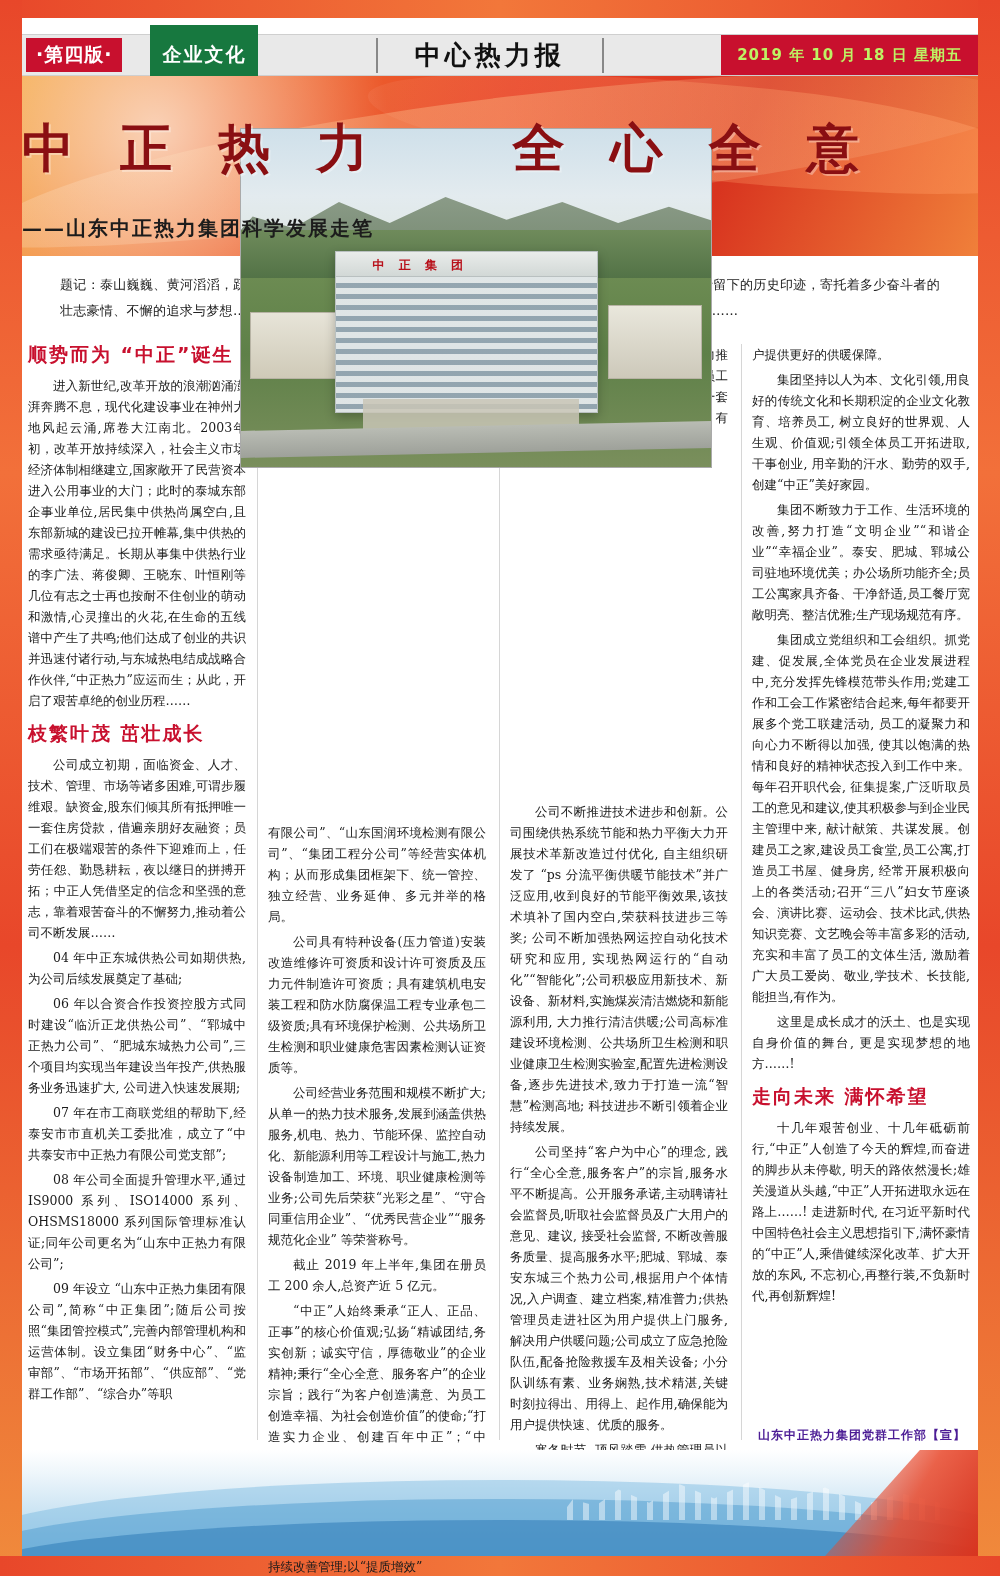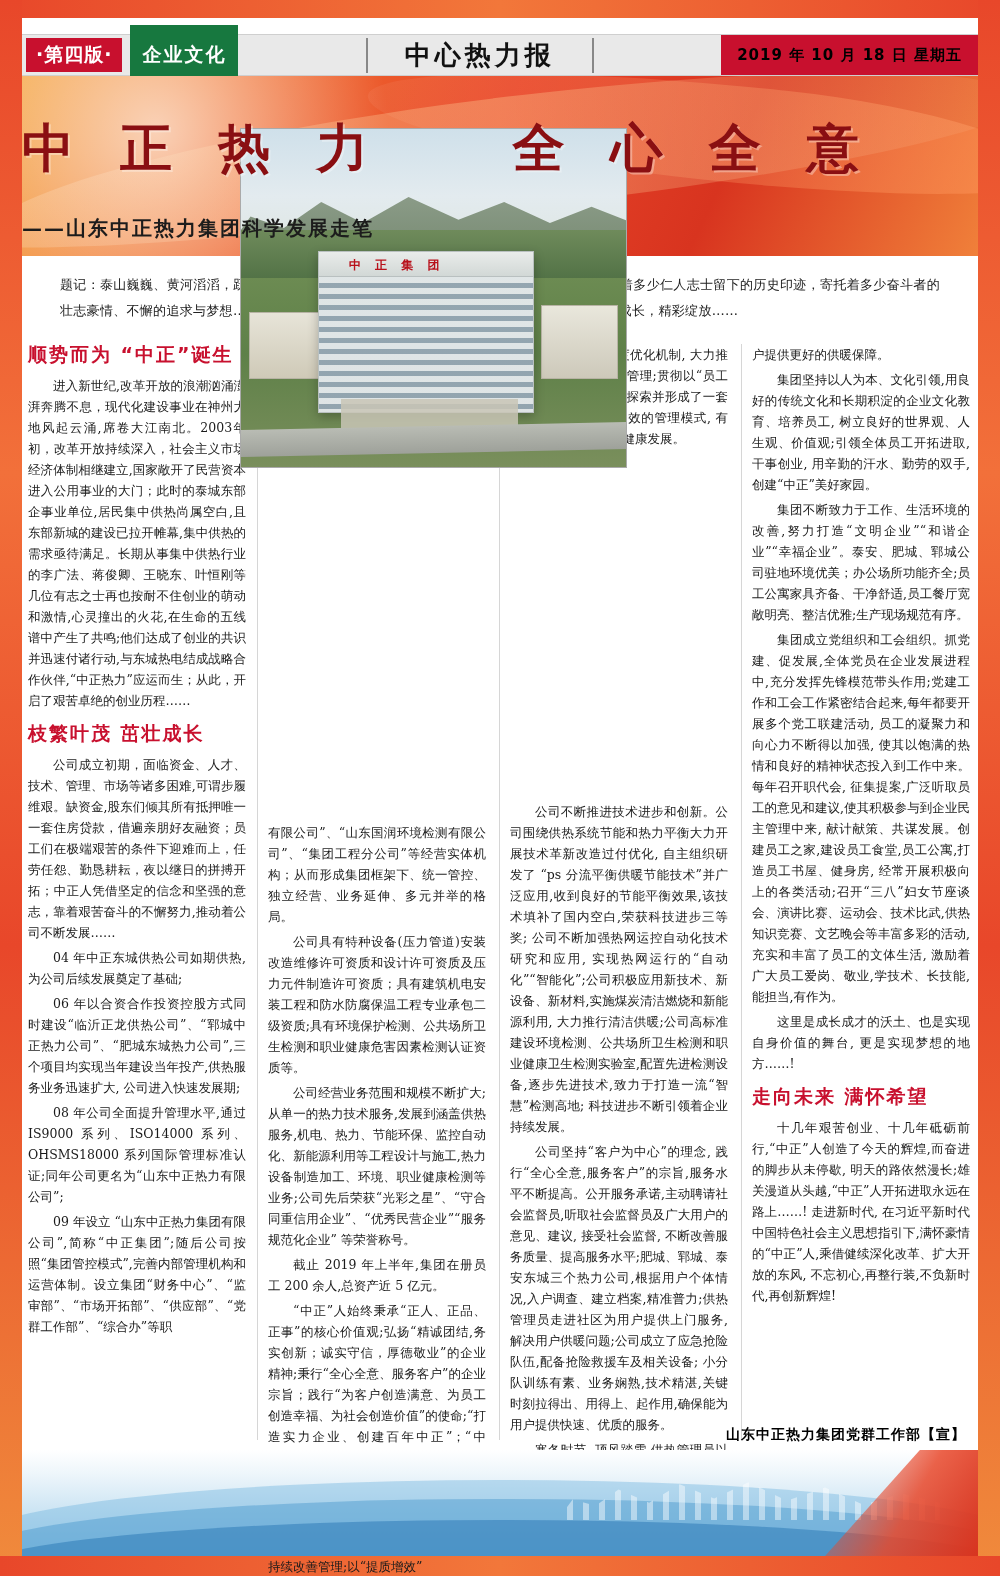--- a/index.html
+++ b/index.html
@@ -28,42 +28,42 @@
     background:linear-gradient(90deg,#e8472a,#f2773a,#e8472a);
   }
 
   
   .masthead {
     position:absolute; left:22px; top:34px; width:956px; height:42px;
     background:#e9e9e9;
     border-top:1px solid #cfcfcf; border-bottom:1px solid #cfcfcf;
     display:flex; align-items:center;
   }
-  .mh-left { display:flex; align-items:center; height:100%; }
+  .mh-left { display:flex; align-items:center; height:100%;gap:20px; }
   .mh-page {
     background:#c8102e; color:#fff; font-size:19px; font-weight:bold;
     padding:4px 10px; margin-left:4px; letter-spacing:1px;
     font-family:"DejaVu Sans", sans-serif;
   }
   .mh-section {
     background:#17783f; color:#fff; font-size:19px; font-weight:bold;
     padding:17px 12px; margin-left:8px; letter-spacing:2px;
     font-family:"DejaVu Sans", sans-serif;
   }
   .mh-center {
     flex:1; display:flex; align-items:center; justify-content:center;
   }
   .mh-title {
     font-size:26px; font-weight:bold; letter-spacing:4px; color:#111;
     font-family:"DejaVu Serif", serif;
     border-left:2px solid #888; border-right:2px solid #888;
     padding:0 37px;
   }
   .mh-right {
-    background:#c8102e; color:#000000; font-size:15px; font-weight:bold;
+    background:#c8102e; color:#bef264; font-size:15px; font-weight:bold;
     height:100%; display:flex; align-items:center; padding:0 16px;
     letter-spacing:1px; font-family:"DejaVu Sans", sans-serif;
   }
 
   
   .hero {
     position:absolute; left:22px; top:76px; width:956px; height:180px;
     background:
       radial-gradient(circle at 14% 30%, rgba(255,255,255,.65) 0%, rgba(255,255,255,0) 28%),
       linear-gradient(115deg,#f4a03a 0%,#ef6d2c 22%,#e8452a 48%,#d8341f 72%,#f0803a 100%);
@@ -121,21 +121,21 @@
 
   .headline {
     font-family:"DejaVu Sans", sans-serif;
     font-size:19px; font-weight:bold; color:#c8102e;
     letter-spacing:2px; text-indent:0; margin:0 0 10px 0;
   }
   .headline.pad { margin-top:12px; }
 
   
   .photo-wrap {
-    position:absolute; left:240px; top:128px; width:387px; height:340px;
+    position:absolute; left:240px; top:128px; width:472px; height:340px;
     border:1px solid #aaa; background:#7fa8c8; overflow:hidden;
   }
   .sky { position:absolute; left:0; top:0; width:100%; height:33%;
     background:linear-gradient(180deg,#cfe0ea 0%,#e3ebef 60%,#dfe7e4 100%); }
   .mtn {
     position:absolute; left:-4%; top:12%; width:108%; height:24%;
     background:linear-gradient(180deg,#8a9a86,#6e8268);
     clip-path:polygon(0% 100%,6% 58%,14% 72%,23% 40%,33% 66%,44% 34%,56% 62%,67% 40%,78% 66%,88% 46%,100% 70%,100% 100%);
     opacity:.9;
   }
@@ -204,21 +204,21 @@
       rgba(255,255,255,.45) 10px, rgba(255,255,255,.45) 16px);
     clip-path:polygon(0% 100%,4% 60%,10% 72%,16% 40%,24% 66%,32% 30%,41% 58%,50% 26%,60% 62%,70% 36%,80% 70%,90% 48%,100% 66%,100% 100%);
   }
   .redflag {
     position:absolute; right:0; bottom:0; width:16%; height:100%;
     background:linear-gradient(120deg, rgba(232,71,42,.0) 0%, rgba(232,71,42,.85) 55%, #d8341f 100%);
     clip-path:polygon(28% 100%,0% 100%,62% 0%,100% 0%,100% 100%);
   }
   .signature {
     position:absolute; right:34px; bottom:132px; width:420px; text-align:right;
-    font-size:14px; font-weight:bold; color:#000000; letter-spacing:1px;margin-top:36px;
+    font-size:12px; font-weight:bold; color:#4c1d95; letter-spacing:1px;margin-top:36px;
   }
 </style>
 </head>
 <body>
 
 <div class="page">
 
   <div class="frame-top"></div>
   <div class="frame-left"></div>
   <div class="frame-right"></div>
@@ -249,20 +249,21 @@
     <div class="vrule" style="left:471px;"></div>
     <div class="vrule" style="left:713px;"></div>
 
     <div class="col c1">
       <div class="headline">顺势而为  “中正”诞生</div>
       <p>进入新世纪,改革开放的浪潮汹涌澎湃奔腾不息，现代化建设事业在神州大地风起云涌,席卷大江南北。2003年初，改革开放持续深入，社会主义市场经济体制相继建立,国家敞开了民营资本进入公用事业的大门；此时的泰城东部企事业单位,居民集中供热尚属空白,且东部新城的建设已拉开帷幕,集中供热的需求亟待满足。长期从事集中供热行业的李广法、蒋俊卿、王晓东、叶恒刚等几位有志之士再也按耐不住创业的萌动和激情,心灵撞出的火花,在生命的五线谱中产生了共鸣;他们达成了创业的共识并迅速付诸行动,与东城热电结成战略合作伙伴,“中正热力”应运而生；从此，开启了艰苦卓绝的创业历程……</p>
       <div class="headline pad">枝繁叶茂   茁壮成长</div>
       <p>公司成立初期，面临资金、人才、技术、管理、市场等诸多困难,可谓步履维艰。缺资金,股东们倾其所有抵押唯一一套住房贷款，借遍亲朋好友融资；员工们在极端艰苦的条件下迎难而上，任劳任怨、勤恳耕耘，夜以继日的拼搏开拓；中正人凭借坚定的信念和坚强的意志，靠着艰苦奋斗的不懈努力,推动着公司不断发展……</p>
       <p>04 年中正东城供热公司如期供热,为公司后续发展奠定了基础;</p>
       <p>06 年以合资合作投资控股方式同时建设“临沂正龙供热公司”、“郓城中正热力公司”、“肥城东城热力公司”,三个项目均实现当年建设当年投产,供热服务业务迅速扩大, 公司进入快速发展期;</p>
+      <p>07 年在市工商联党组的帮助下,经泰安市市直机关工委批准，成立了“中共泰安市中正热力有限公司党支部”;</p>
       <p>08 年公司全面提升管理水平,通过 IS9000 系列、ISO14000 系列、OHSMS18000 系列国际管理标准认证;同年公司更名为“山东中正热力有限公司”;</p>
       <p>09 年设立 “山东中正热力集团有限公司”,简称“中正集团”;随后公司按照“集团管控模式”,完善内部管理机构和运营体制。设立集团“财务中心”、“监审部”、“市场开拓部”、“供应部”、“党群工作部”、“综合办”等职</p>
     </div>
 
     <div class="col c2">
       <p style="text-indent:0;">能部门,实施集团有效管控;通过资源整合,相继成立“郓城中正热能有限公司”、“泰安市中正节能工程设计有限公司”、“山东中浩远控自动化工程有限公司”、“泰安市中正节能技术研发有限公司”、“山东仁和节能环保科技</p>
       <div style="height:348px;"></div>
       <p style="text-indent:0;">有限公司”、“山东国润环境检测有限公司”、“集团工程分公司”等经营实体机构；从而形成集团框架下、统一管控、独立经营、业务延伸、多元并举的格局。</p>
       <p>公司具有特种设备(压力管道)安装改造维修许可资质和设计许可资质及压力元件制造许可资质；具有建筑机电安装工程和防水防腐保温工程专业承包二级资质;具有环境保护检测、公共场所卫生检测和职业健康危害因素检测认证资质等。</p>
       <p>公司经营业务范围和规模不断扩大;从单一的热力技术服务,发展到涵盖供热服务,机电、热力、节能环保、监控自动化、新能源利用等工程设计与施工,热力设备制造加工、环境、职业健康检测等业务;公司先后荣获“光彩之星”、“守合同重信用企业”、“优秀民营企业”“服务规范化企业” 等荣誉称号。</p>

